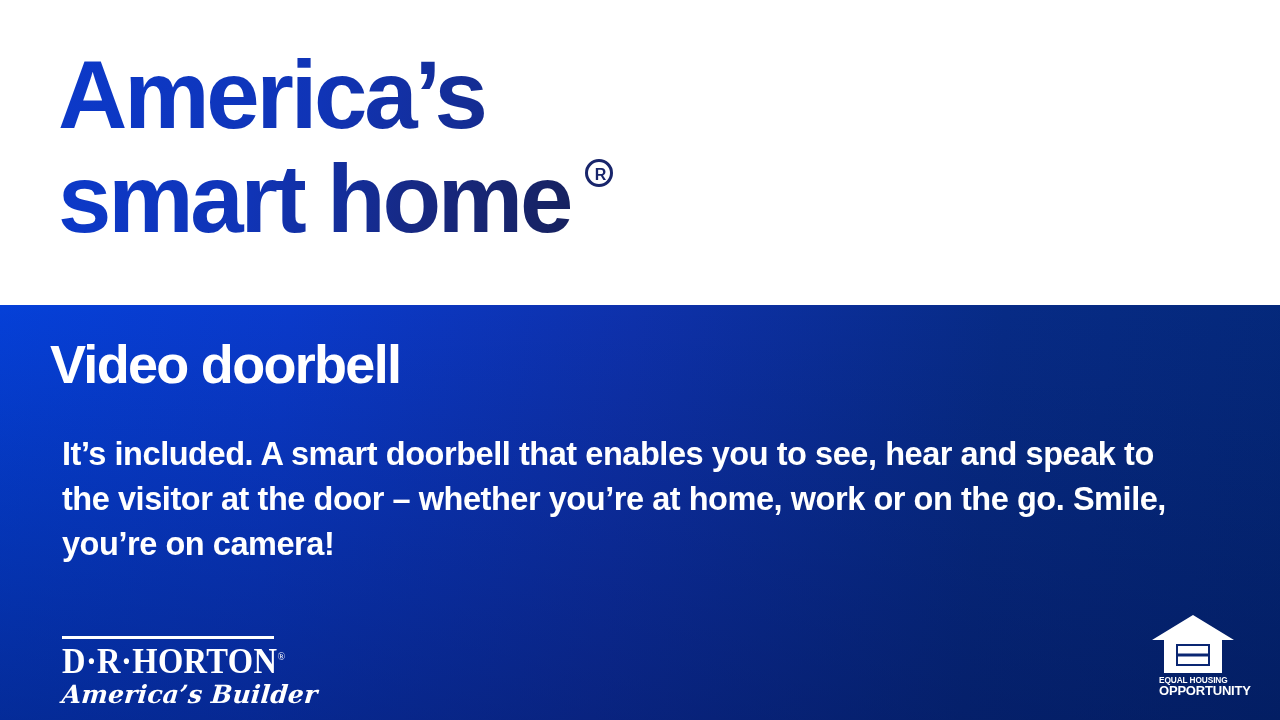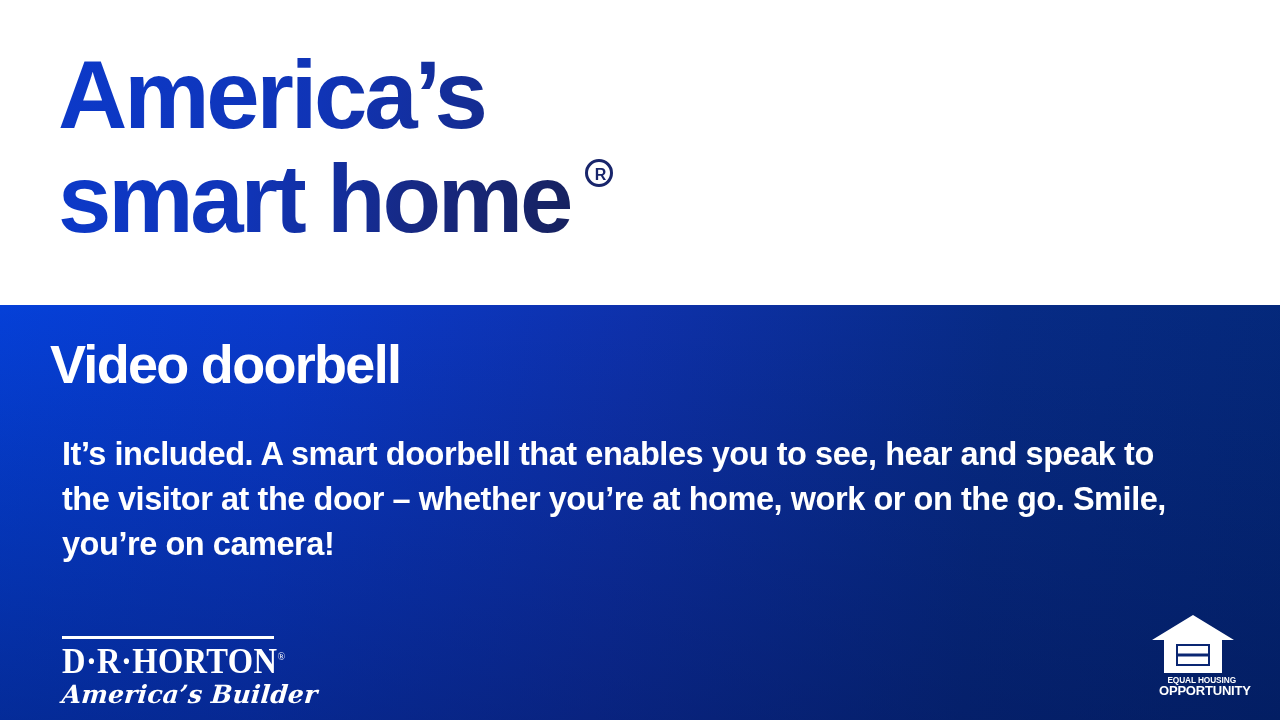--- a/index.html
+++ b/index.html
@@ -168,21 +168,21 @@
     height: 82px;
   }
   .eho svg { display: block; }
   .eho-text {
     margin-top: 1px;
     color: #ffffff;
     font-family: "Liberation Sans", sans-serif;
     font-weight: bold;
     line-height: 1.02;
     letter-spacing: -0.1px;
-    text-align: right;
+    text-align: left;
     padding-left: 9px;
   }
   .eho-text .l1 { display: block; font-size: 8.3px; }
   .eho-text .l2 { display: block; font-size: 13px; letter-spacing: -0.2px; }
 </style>
 </head>
 <body>
 
 <div id="slide">
 

